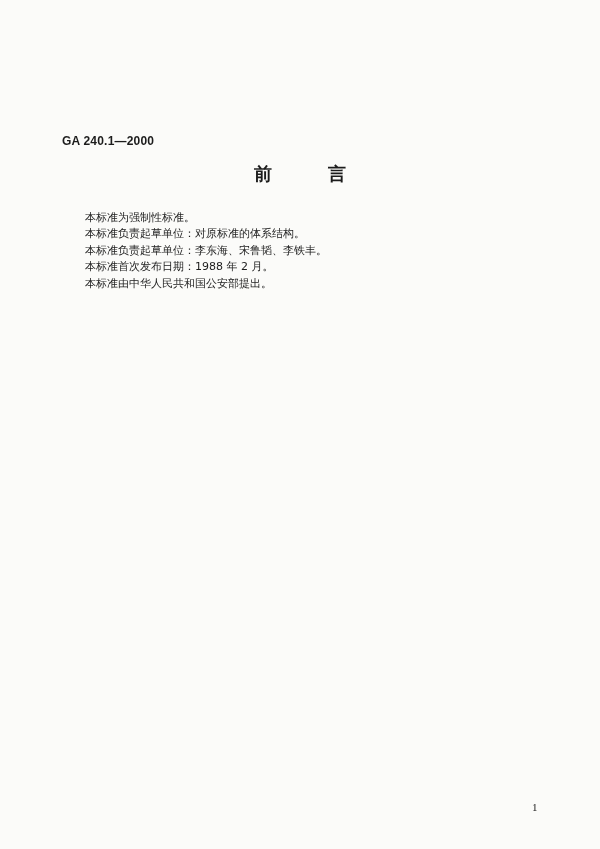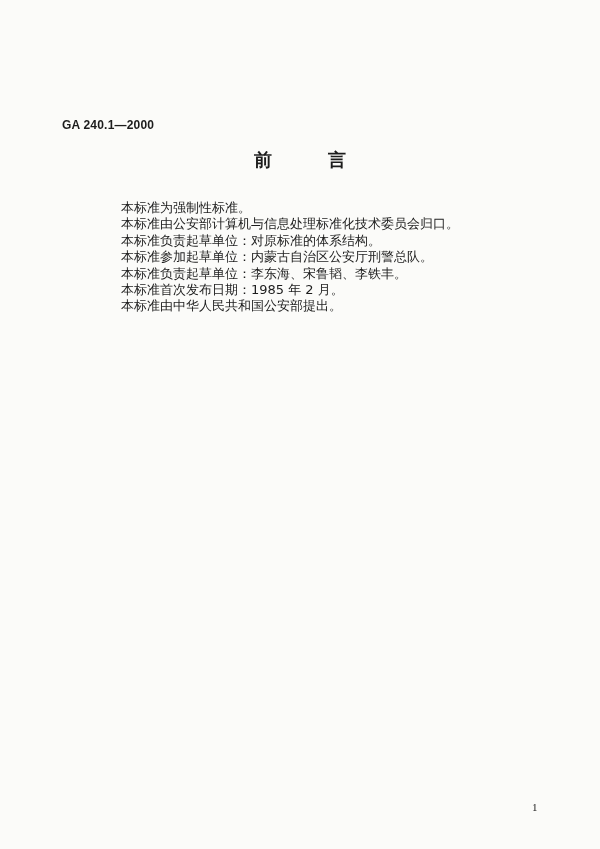--- a/index.html
+++ b/index.html
@@ -5,57 +5,54 @@
     html, body { margin: 0; padding: 0; }
     body {
       width: 600px; height: 849px;
       background: #fbfbf9;
       position: relative;
       overflow: hidden;
       font-family: "DejaVu Serif", "Liberation Serif", serif;
       color: #1c1c1c;
     }
     .doc-code {
-      position: absolute; left: 62px; top: 118px;
+      position: absolute; left: 62px; top: 134px;
       font-size: 12px; font-weight: bold;
       font-family: "Liberation Sans", "DejaVu Sans", sans-serif;
       letter-spacing: 0.2px;
       text-align: center;
     }
     .title {
-      position: absolute; left: 0; width: 600px; top: 148px;
+      position: absolute; left: 0; width: 600px; top: 162px;
       text-align: center; font-size: 18px; font-weight: bold;
       font-family: "DejaVu Sans", sans-serif;
     }
     .title span { display: inline-block; }
     .title .gap { width: 56px; }
     .body {
-      position: absolute; left: 63px; top: 200px; width: 478px;
-      font-size: 13px; line-height: 16.4px;
+      position: absolute; left: 63px; top: 210px; width: 478px;
+      font-size: 11px; line-height: 16.4px;
       font-family: "DejaVu Sans", sans-serif;
-      margin-left: 36px;
     }
     .para { margin: 0; text-indent: 22px; text-align: justify; text-align-last: left; }
     .page-num {
       position: absolute; left: 532px; top: 801px;
       font-size: 11px; font-family: "Liberation Serif", serif;
     }
   </style>
 </head>
 <body>
 
 <div class="doc-code">GA 240.1—2000</div>
 
 <div class="title">
   <span>前</span><span class="gap"></span><span>言</span>
 </div>
 
 <div class="body">
   <p class="para">本标准为强制性标准。</p>
-  <p class="para">本标准由公安部计算机与信息处理标准化技术委员会归口。</p>
   <p class="para">本标准负责起草单位：对原标准的体系结构。</p>
-  <p class="para">本标准参加起草单位：内蒙古自治区公安厅刑警总队。</p>
   <p class="para">本标准负责起草单位：李东海、宋鲁韬、李铁丰。</p>
-  <p class="para">本标准首次发布日期：1985 年 2 月。</p>
+  <p class="para">本标准首次发布日期：1988 年 2 月。</p>
   <p class="para">本标准由中华人民共和国公安部提出。</p>
 </div>
 
 <div class="page-num">1</div>
 
 </body></html>

